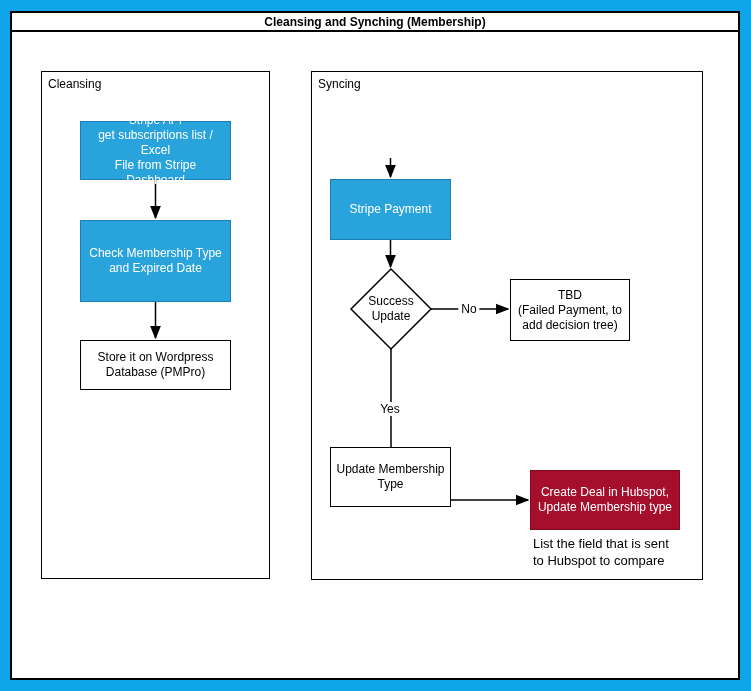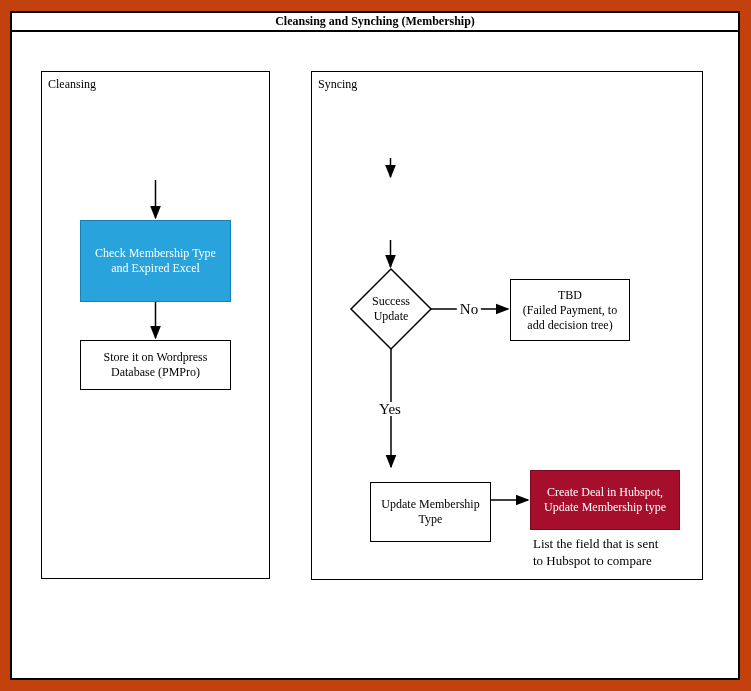--- a/index.html
+++ b/index.html
@@ -1,22 +1,22 @@
 <!DOCTYPE html>
 <html><head>
 <meta charset="utf-8">
 <style>
   * { margin: 0; padding: 0; box-sizing: border-box; }
   html, body { background: #ffffff; }
   .page {
     position: relative;
     width: 751px;
     height: 691px;
-    background: #c2410c;
-    font-family: Liberation Serif, serif;
+    background: #0ea5e9;
+    font-family: Liberation Sans, sans-serif;
     color: #000000;
     overflow: hidden;
   }
   .outer-frame {
     position: absolute;
     left: 10px; top: 11px;
     width: 730px; height: 669px;
     border: 2px solid #000000;
     background: #ffffff;
   }
@@ -68,21 +68,21 @@
     white-space: pre-line;
     font-size: 12px;
     line-height: 15px;
     background: transparent;
   }
   .edge-label {
     position: absolute;
     transform: translate(-50%, -50%);
     background: #ffffff;
     padding: 0 3px;
-    font-size: 15px;
+    font-size: 12px;
     line-height: 14px;
   }
   .note-text {
     position: absolute;
     white-space: pre-line;
     font-size: 13px;
     line-height: 17px;
     text-align: left;
   }
   svg.overlay {
@@ -120,41 +120,45 @@
     <line x1="155.5" y1="180" x2="155.5" y2="218" stroke="#000000" stroke-width="1.5" marker-end="url(#arrow)"></line>
     <line x1="155.5" y1="302" x2="155.5" y2="338" stroke="#000000" stroke-width="1.5" marker-end="url(#arrow)"></line>
     <line x1="390.5" y1="158" x2="390.5" y2="177" stroke="#000000" stroke-width="1.5" marker-end="url(#arrow)"></line>
     <line x1="390.5" y1="240" x2="390.5" y2="267" stroke="#000000" stroke-width="1.5" marker-end="url(#arrow)"></line>
     <polygon points="391,269 431,309 391,349 351,309" fill="#ffffff" stroke="#000000" stroke-width="1.5"></polygon>
     <line x1="431" y1="309" x2="508" y2="309" stroke="#000000" stroke-width="1.5" marker-end="url(#arrow)"></line>
     <line x1="391" y1="349" x2="391" y2="467" stroke="#000000" stroke-width="1.5" marker-end="url(#arrow)"></line>
     <line x1="451" y1="500" x2="528" y2="500" stroke="#000000" stroke-width="1.5" marker-end="url(#arrow)"></line>
   </svg>
 
+  <div class="node colored" style="left: 80px; top: 121px; width: 151px; height: 59px; background-color: rgb(41, 163, 220); border-color: rgb(27, 127, 179);">Stripe API
+get subscriptions list / Excel
+File from Stripe Dashboard</div>
 
   <div class="node colored" style="left: 80px; top: 220px; width: 151px; height: 82px; background-color: rgb(41, 163, 220); border-color: rgb(27, 127, 179);">Check Membership Type
-and Expired Excel</div>
+and Expired Date</div>
 
   <div class="node" style="left:80px; top:340px; width:151px; height:50px;">Store it on Wordpress
 Database (PMPro)</div>
 
 
+  <div class="node colored" style="left: 330px; top: 179px; width: 121px; height: 61px; background-color: rgb(41, 163, 220); border-color: rgb(27, 127, 179);">Stripe Payment</div>
 
   <div class="diamond-label" style="left:351px; top:269px; width:80px; height:80px;">Success
 Update</div>
 
   <div class="edge-label" style="left:469px; top:309px;">No</div>
 
   <div class="node" style="left:510px; top:279px; width:120px; height:62px;">TBD
 (Failed Payment, to
 add decision tree)</div>
 
   <div class="edge-label" style="left:390px; top:409px;">Yes</div>
 
-  <div class="node" style="left:330px; top:482px; width:121px; height:60px;margin-left:40px;">Update Membership
+  <div class="node" style="left:330px; top:447px; width:121px; height:60px;">Update Membership
 Type</div>
 
   <div class="node colored" style="left: 530px; top: 470px; width: 150px; height: 60px; background-color: rgb(165, 15, 44); border-color: rgb(126, 10, 33);">Create Deal in Hubspot,
 Update Membership type</div>
 
   <div class="note-text" style="left:533px; top:535px; width:160px;">List the field that is sent
 to Hubspot to compare</div>
 
 </div>
 

